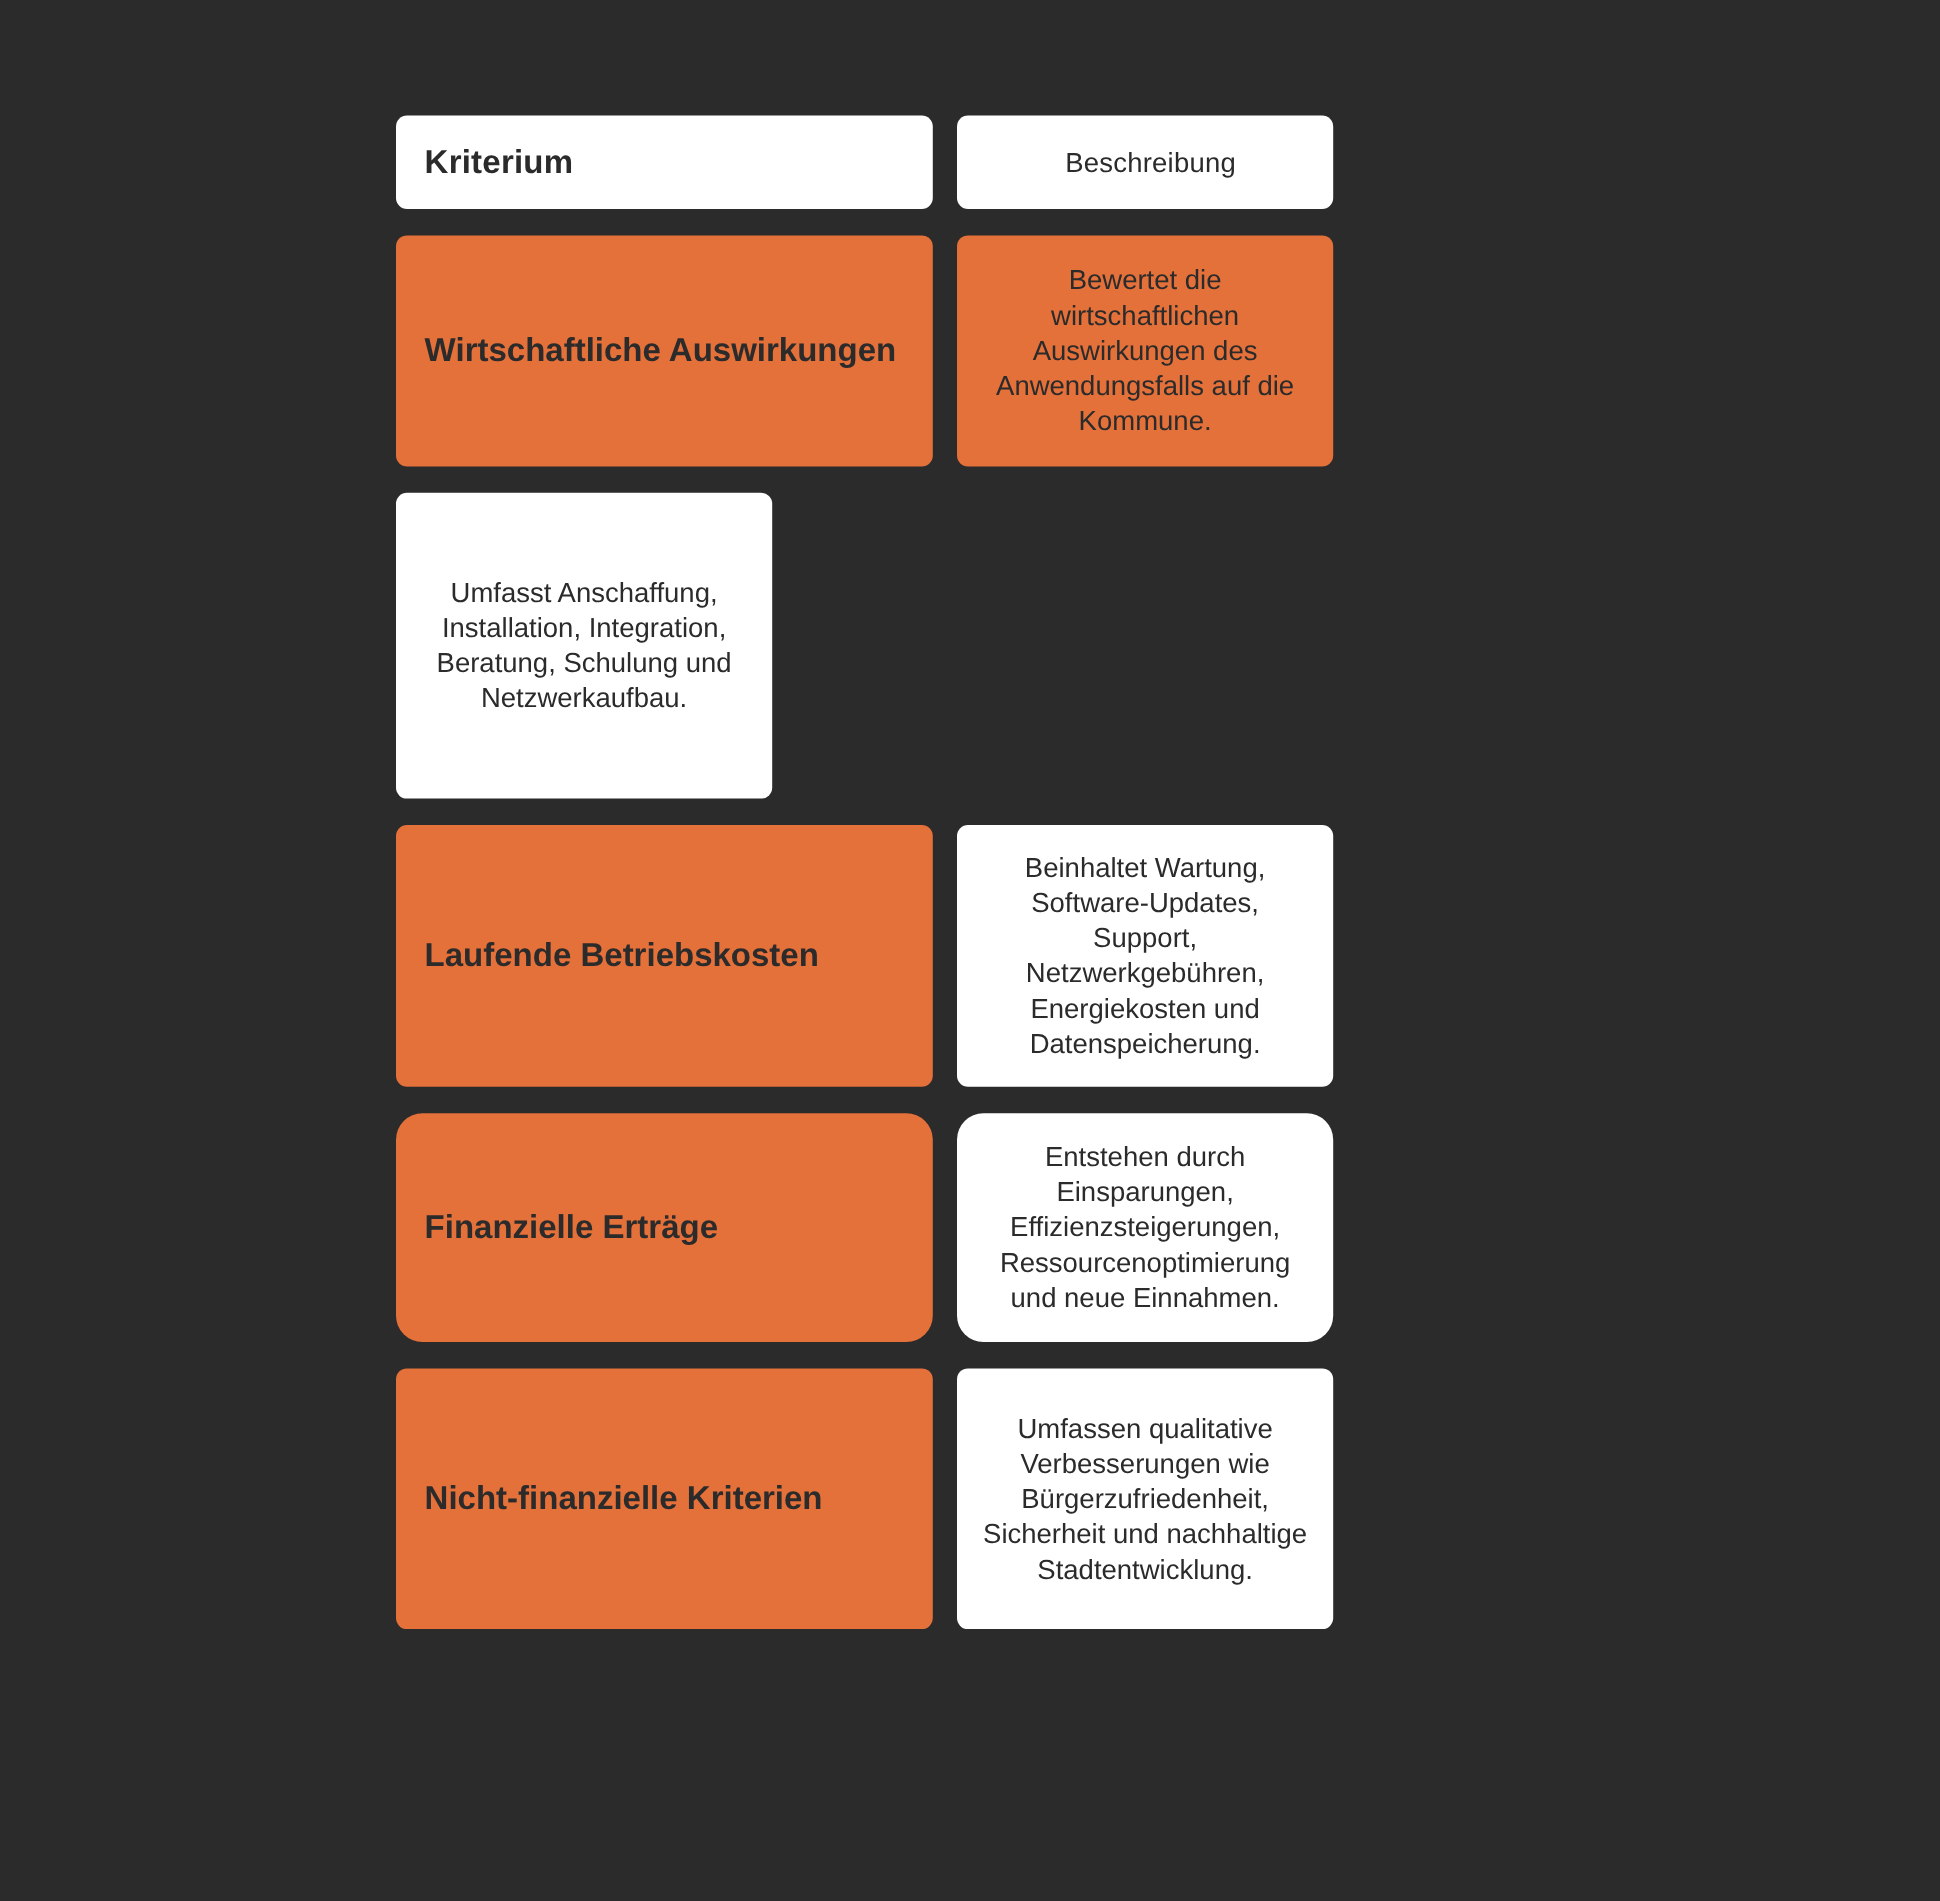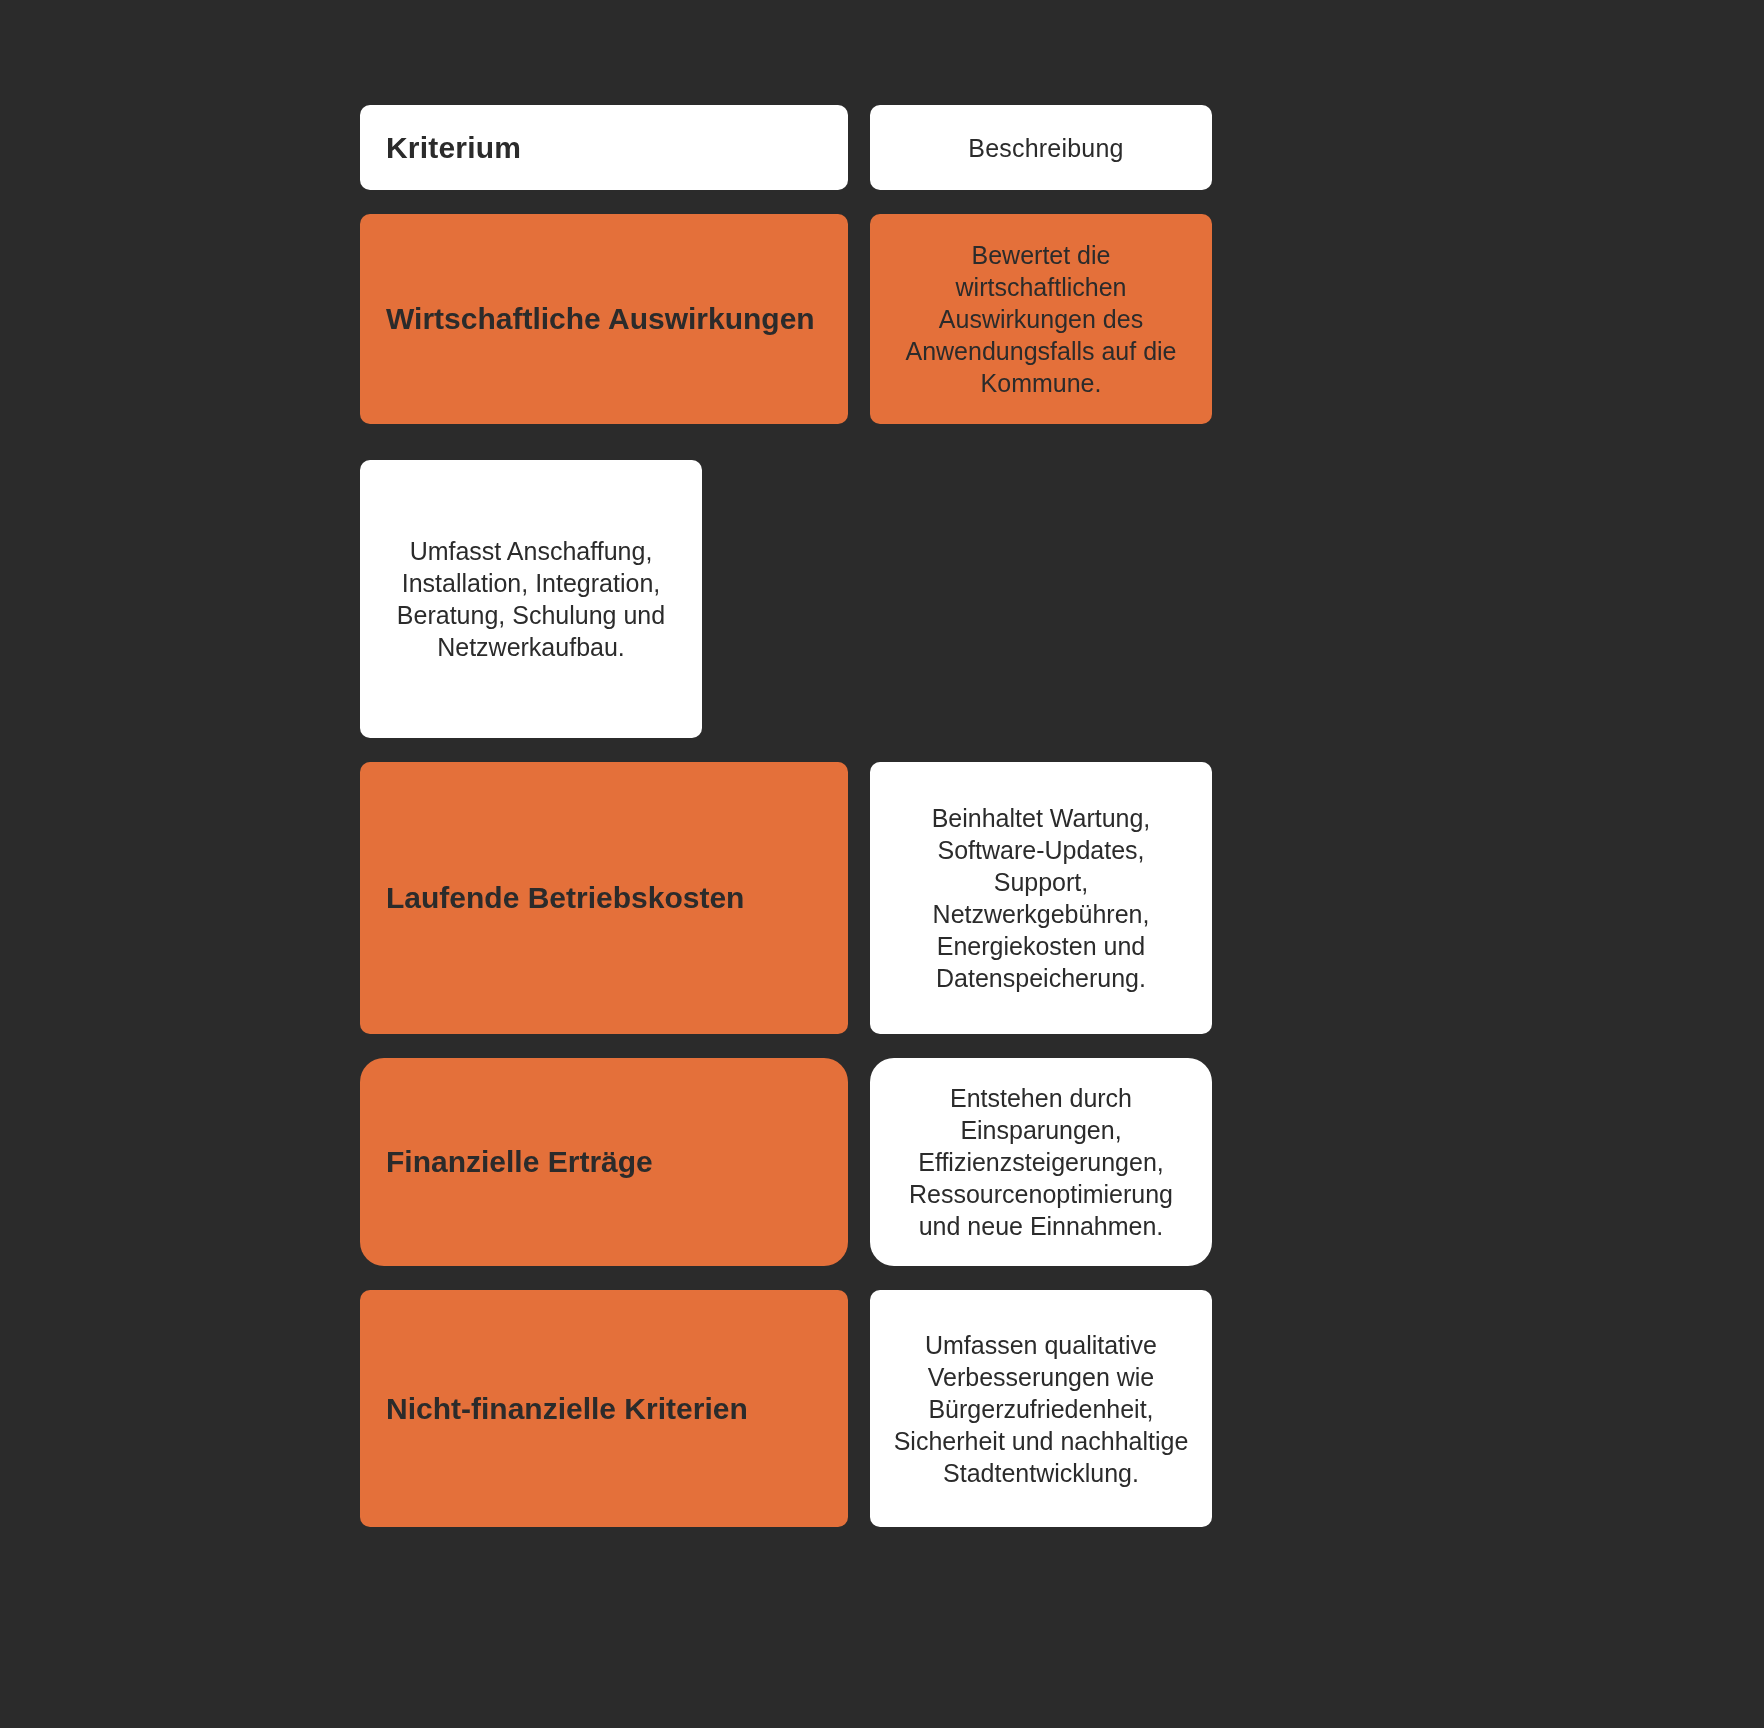--- a/index.html
+++ b/index.html
@@ -75,22 +75,22 @@
   }
   .col-description .cell-text {
     font-size: 25px;
     font-weight: normal;
     line-height: 1.28;
     width: 100%;
   }
 
   
   .row-1 .cell { height: 210px; }
-  .row-2 .cell { height: 278px; margin-top: 12px; }
-  .row-3 .cell { height: 272px; }
+  .row-2 .cell { height: 278px; }
+  .row-3 .cell { height: 238px; }
   .row-4 .cell { height: 208px; border-radius: 24px; }
   .row-5 .cell { height: 237px; }
 
   .row-1 { margin-top: 23px; }
   .row-2 { margin-top: 2px; }
   .row-3 { margin-top: 2px; }
   .row-4 { margin-top: 2px; }
   .row-5 { margin-top: 2px; }
 </style>
 </head>

